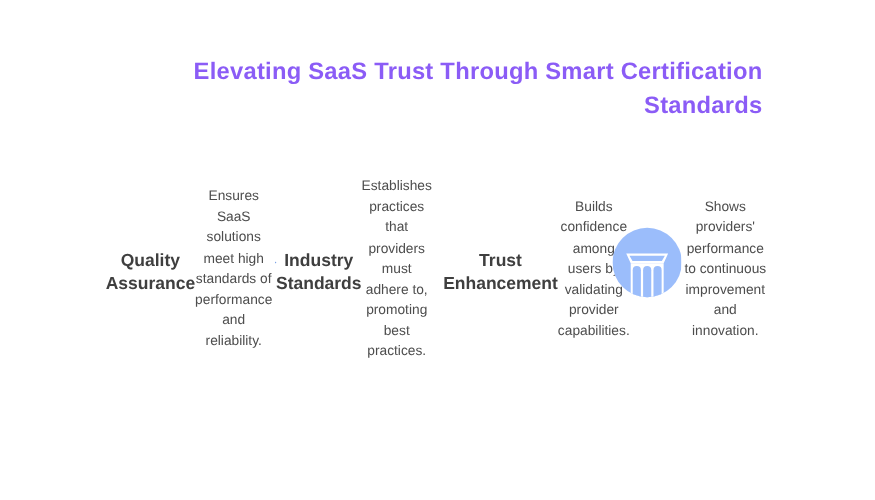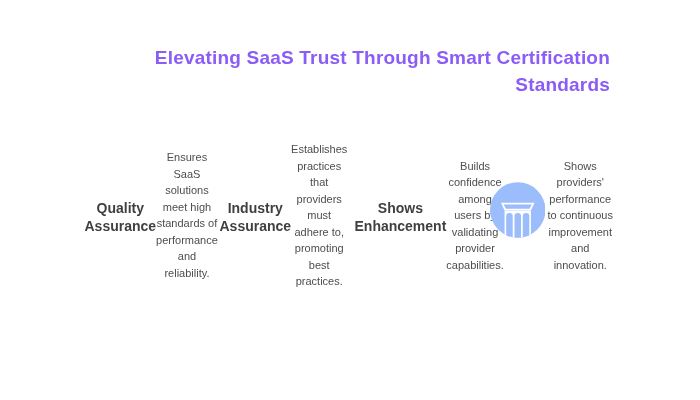--- a/index.html
+++ b/index.html
@@ -95,21 +95,21 @@
             <path fill-rule="evenodd" d="M19,35.5 H77 L70.8,49 H25.2 Z M23.5,38.5 H72.5 L68.3,46 H27.7 Z"></path>
             <rect x="25.2" y="49" width="45.6" height="47"></rect>
           </g>
           <g fill="#4D82DD">
             <rect x="28" y="53" width="11.3" height="50" rx="5.65"></rect>
             <rect x="42.35" y="53" width="11.3" height="50" rx="5.65"></rect>
             <rect x="56.7" y="53" width="11.3" height="50" rx="5.65"></rect>
           </g>
         </g>
       </svg>
-      <h3 class="pillar-title">Industry Assurance</h3>
+      <h3 class="pillar-title">Industry Standards</h3>
       <p class="pillar-desc">Establishes practices that providers must adhere to, promoting best practices.</p>
     </div>
 
     <div class="column">
       <svg class="icon" viewBox="0 0 96 96">
         <defs>
             <clipPath id="pc2">
               <circle cx="48" cy="48" r="48"></circle>
             </clipPath>
           </defs>
@@ -119,21 +119,21 @@
             <path fill-rule="evenodd" d="M19,35.5 H77 L70.8,49 H25.2 Z M23.5,38.5 H72.5 L68.3,46 H27.7 Z"></path>
             <rect x="25.2" y="49" width="45.6" height="47"></rect>
           </g>
           <g fill="#4D8DF7">
             <rect x="28" y="53" width="11.3" height="50" rx="5.65"></rect>
             <rect x="42.35" y="53" width="11.3" height="50" rx="5.65"></rect>
             <rect x="56.7" y="53" width="11.3" height="50" rx="5.65"></rect>
           </g>
         </g>
       </svg>
-      <h3 class="pillar-title">Shows Enhancement</h3>
+      <h3 class="pillar-title">Trust Enhancement</h3>
       <p class="pillar-desc">Builds confidence among users by validating provider capabilities.</p>
     </div>
 
     <div class="column">
       <svg class="icon" viewBox="0 0 96 96">
         <defs>
             <clipPath id="pc3">
               <circle cx="48" cy="48" r="48"></circle>
             </clipPath>
           </defs>

